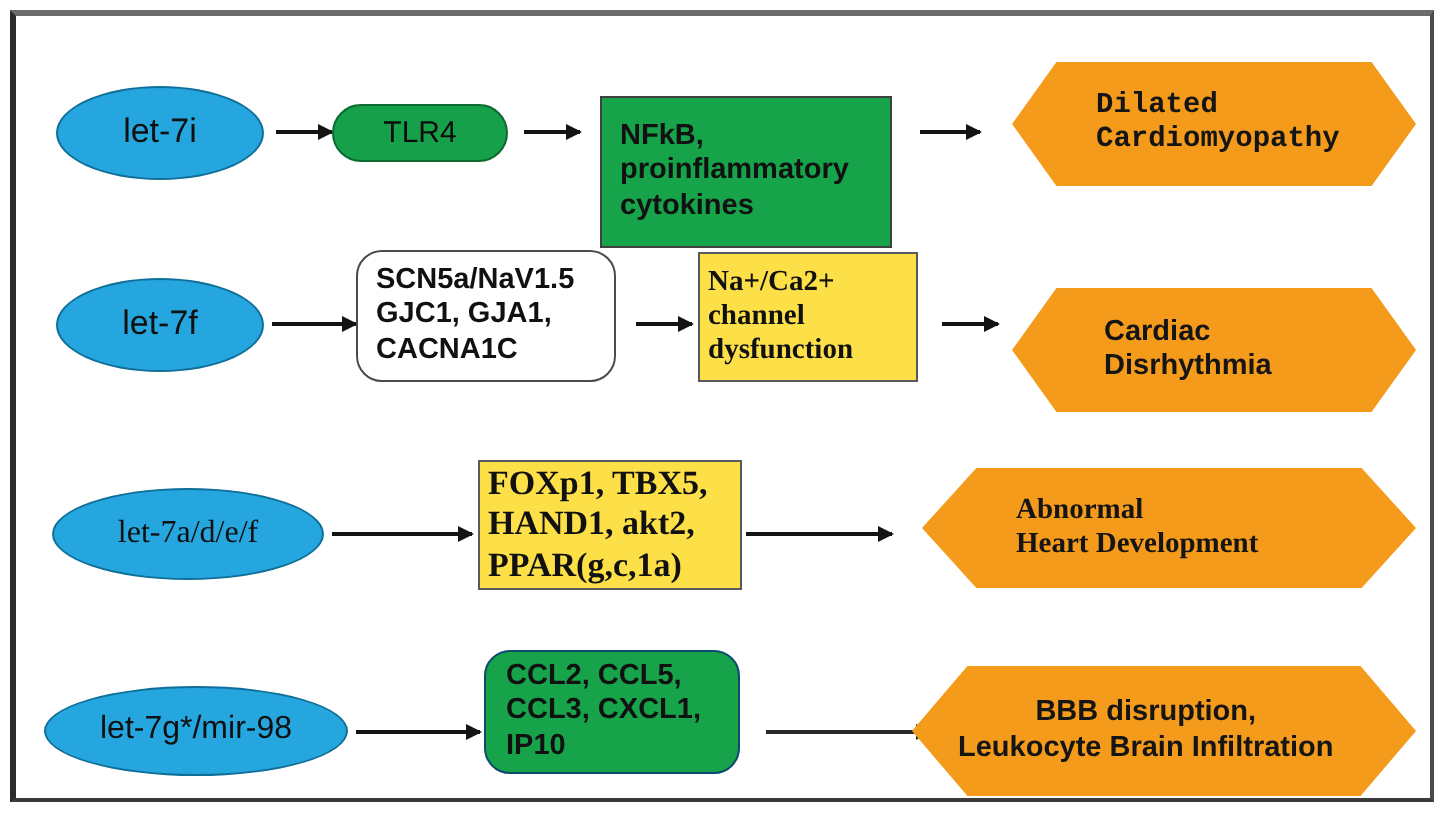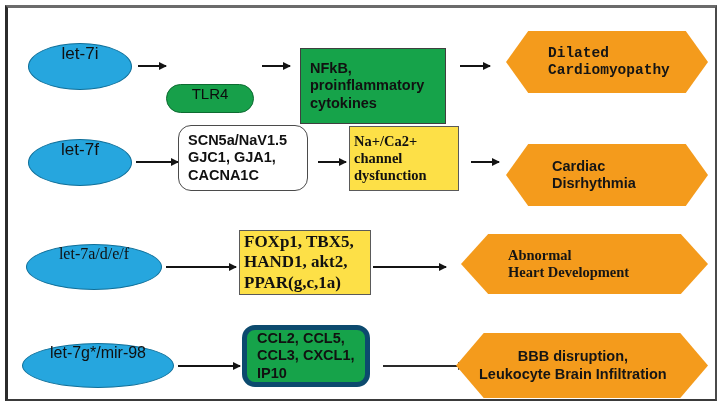--- a/index.html
+++ b/index.html
@@ -24,20 +24,21 @@
     border-left:3px solid #2b2b2b;
     border-right:2px solid #4a4a4a;
     border-bottom:2px solid #3a3a3a;
     box-sizing:border-box;
     background:#ffffff;
   }
   .node{
     position:absolute;
     box-sizing:border-box;
     display:flex;
+    align-items:center;
     color:#111111;
     font-weight:bold;
     line-height:1.18;
   }
   
   .ellipse{
     border-radius:50%;
     background:#26a6de;
     border:1px solid #0f6f99;
     justify-content:center;
@@ -47,33 +48,32 @@
   }
   
   .capsule{
     background:#17a04a;
     border:1px solid #0d6b31;
     border-radius:16px;
     justify-content:center;
     text-align:center;
     font-weight:normal;
     color:#0c0c0c;
-    margin-top:32px;
   }
   
   .greenbox{
     background:#16a34a;
     border:1px solid #3f3f3f;
     padding:6px 9px;
     align-items:center;
   }
   
   .greenround{
     background:#16a34a;
-    border:5px solid #0c4a6e;
+    border:1px solid #0c4a6e;
     border-radius:13px;
     padding:6px 10px;
     align-items:center;
   }
   
   .whitebox{
     background:#fde047;
     border:1px solid #5a5a5a;
     padding:5px 4px;
     align-items:center;

